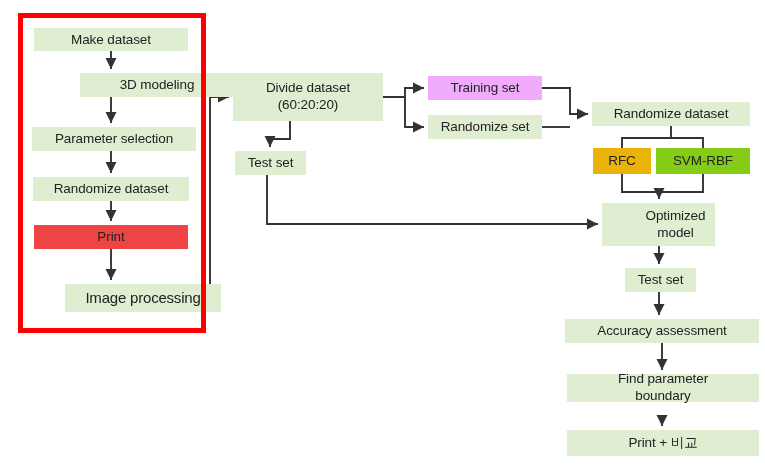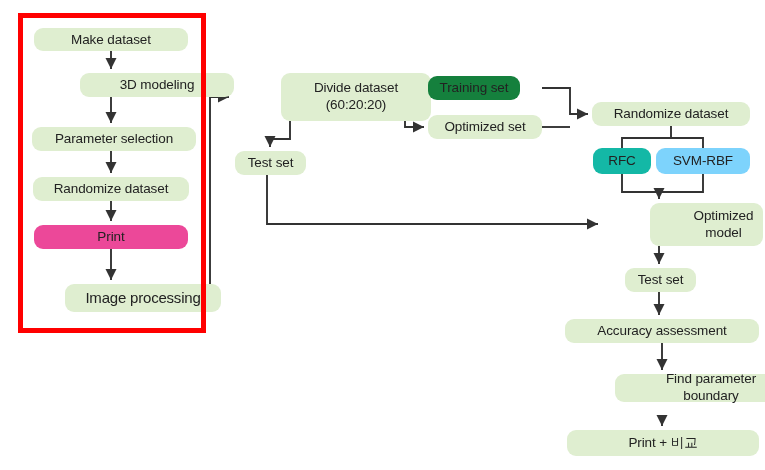--- a/index.html
+++ b/index.html
@@ -23,29 +23,27 @@
     color: #222222;
     display: flex;
     align-items: center;
     justify-content: center;
     text-align: center;
     font-size: 13.5px;
     line-height: 1.18;
     letter-spacing: -0.1px;
     box-sizing: border-box;
     white-space: pre-line;
-    border-radius: 9px;
   }
   .node.emph {
     font-size: 15px;
     letter-spacing: -0.2px;
   }
   .node.two-line {
     line-height: 1.25;
-    margin-left: 48px;
   }
   #edges {
     position: absolute;
     left: 0;
     top: 0;
     width: 765px;
     height: 470px;
     pointer-events: none;
   }
   #highlight-box {
@@ -88,30 +86,30 @@
         <path d="M662,343 L662,370" fill="none" stroke="#333333" stroke-width="1.9" stroke-linejoin="miter" stroke-linecap="butt" marker-end="url(#arrowhead)"></path>
         <path d="M662,420 L662,426" fill="none" stroke="#333333" stroke-width="1.9" stroke-linejoin="miter" stroke-linecap="butt" marker-end="url(#arrowhead)"></path>
       </g>
   </svg>
 
   <div id="nodes-layer">
       <div class="node" style="left: 34px; top: 28px; width: 154px; height: 23px; background: rgb(223, 238, 208); color: rgb(34, 34, 34);">Make dataset</div>
       <div class="node" style="left: 34px; top: 73px; width: 154px; height: 24px; background: rgb(223, 238, 208); color: rgb(34, 34, 34); margin-left: 46px;">3D modeling</div>
       <div class="node" style="left: 32px; top: 127px; width: 164px; height: 24px; background: rgb(223, 238, 208); color: rgb(34, 34, 34);">Parameter selection</div>
       <div class="node" style="left: 33px; top: 177px; width: 156px; height: 24px; background: rgb(223, 238, 208); color: rgb(34, 34, 34);">Randomize dataset</div>
-      <div class="node" style="left: 34px; top: 225px; width: 154px; height: 24px; background: #ec4899; color: rgb(34, 34, 34);">Print</div>
+      <div class="node" style="left: 34px; top: 225px; width: 154px; height: 24px; background: #ef4444; color: rgb(34, 34, 34);">Print</div>
       <div class="node emph" style="left: 33px; top: 284px; width: 156px; height: 28px; background: rgb(223, 238, 208); color: rgb(34, 34, 34); margin-left: 32px;">Image processing</div>
       <div class="node two-line" style="left: 233px; top: 73px; width: 150px; height: 48px; background: rgb(223, 238, 208); color: rgb(34, 34, 34);">Divide dataset
 (60:20:20)</div>
       <div class="node" style="left: 235px; top: 151px; width: 71px; height: 24px; background: rgb(223, 238, 208); color: rgb(34, 34, 34);">Test set</div>
-      <div class="node" style="left: 428px; top: 76px; width: 92px; height: 24px; background: #15803d; color: rgb(34, 34, 34);">Training set</div>
-      <div class="node" style="left: 428px; top: 115px; width: 114px; height: 24px; background: rgb(223, 238, 208); color: rgb(34, 34, 34);">Optimized set</div>
+      <div class="node" style="left: 428px; top: 76px; width: 114px; height: 24px; background: #f0abfc; color: rgb(34, 34, 34);">Training set</div>
+      <div class="node" style="left: 428px; top: 115px; width: 114px; height: 24px; background: rgb(223, 238, 208); color: rgb(34, 34, 34);">Randomize set</div>
       <div class="node" style="left: 592px; top: 102px; width: 158px; height: 24px; background: rgb(223, 238, 208); color: rgb(34, 34, 34);">Randomize dataset</div>
-      <div class="node" style="left: 593px; top: 148px; width: 58px; height: 26px; background: #14b8a6; color: rgb(34, 34, 34); text-align: center;">RFC</div>
-      <div class="node" style="left: 656px; top: 148px; width: 94px; height: 26px; background: #7dd3fc; color: rgb(34, 34, 34);">SVM-RBF</div>
+      <div class="node" style="left: 593px; top: 148px; width: 58px; height: 26px; background: #eab308; color: rgb(34, 34, 34); text-align: center;">RFC</div>
+      <div class="node" style="left: 656px; top: 148px; width: 94px; height: 26px; background: #84cc16; color: rgb(34, 34, 34);">SVM-RBF</div>
       <div class="node two-line" style="left: 602px; top: 203px; width: 113px; height: 43px; background: rgb(223, 238, 208); color: rgb(34, 34, 34); padding-left: 34px;">Optimized
 model</div>
       <div class="node" style="left: 625px; top: 268px; width: 71px; height: 24px; background: rgb(223, 238, 208); color: rgb(34, 34, 34);">Test set</div>
       <div class="node" style="left: 565px; top: 319px; width: 194px; height: 24px; background: rgb(223, 238, 208); color: rgb(34, 34, 34);">Accuracy assessment</div>
       <div class="node two-line" style="left: 567px; top: 374px; width: 192px; height: 28px; background: rgb(223, 238, 208); color: rgb(34, 34, 34);">Find parameter
 boundary</div>
       <div class="node" style="left: 567px; top: 430px; width: 192px; height: 26px; background: rgb(223, 238, 208); color: rgb(34, 34, 34);">Print + 비교</div>
     </div>
 
   <div id="highlight-box" style="left: 18px; top: 13px; width: 188px; height: 320px; border-color: rgb(255, 0, 0);"></div>

